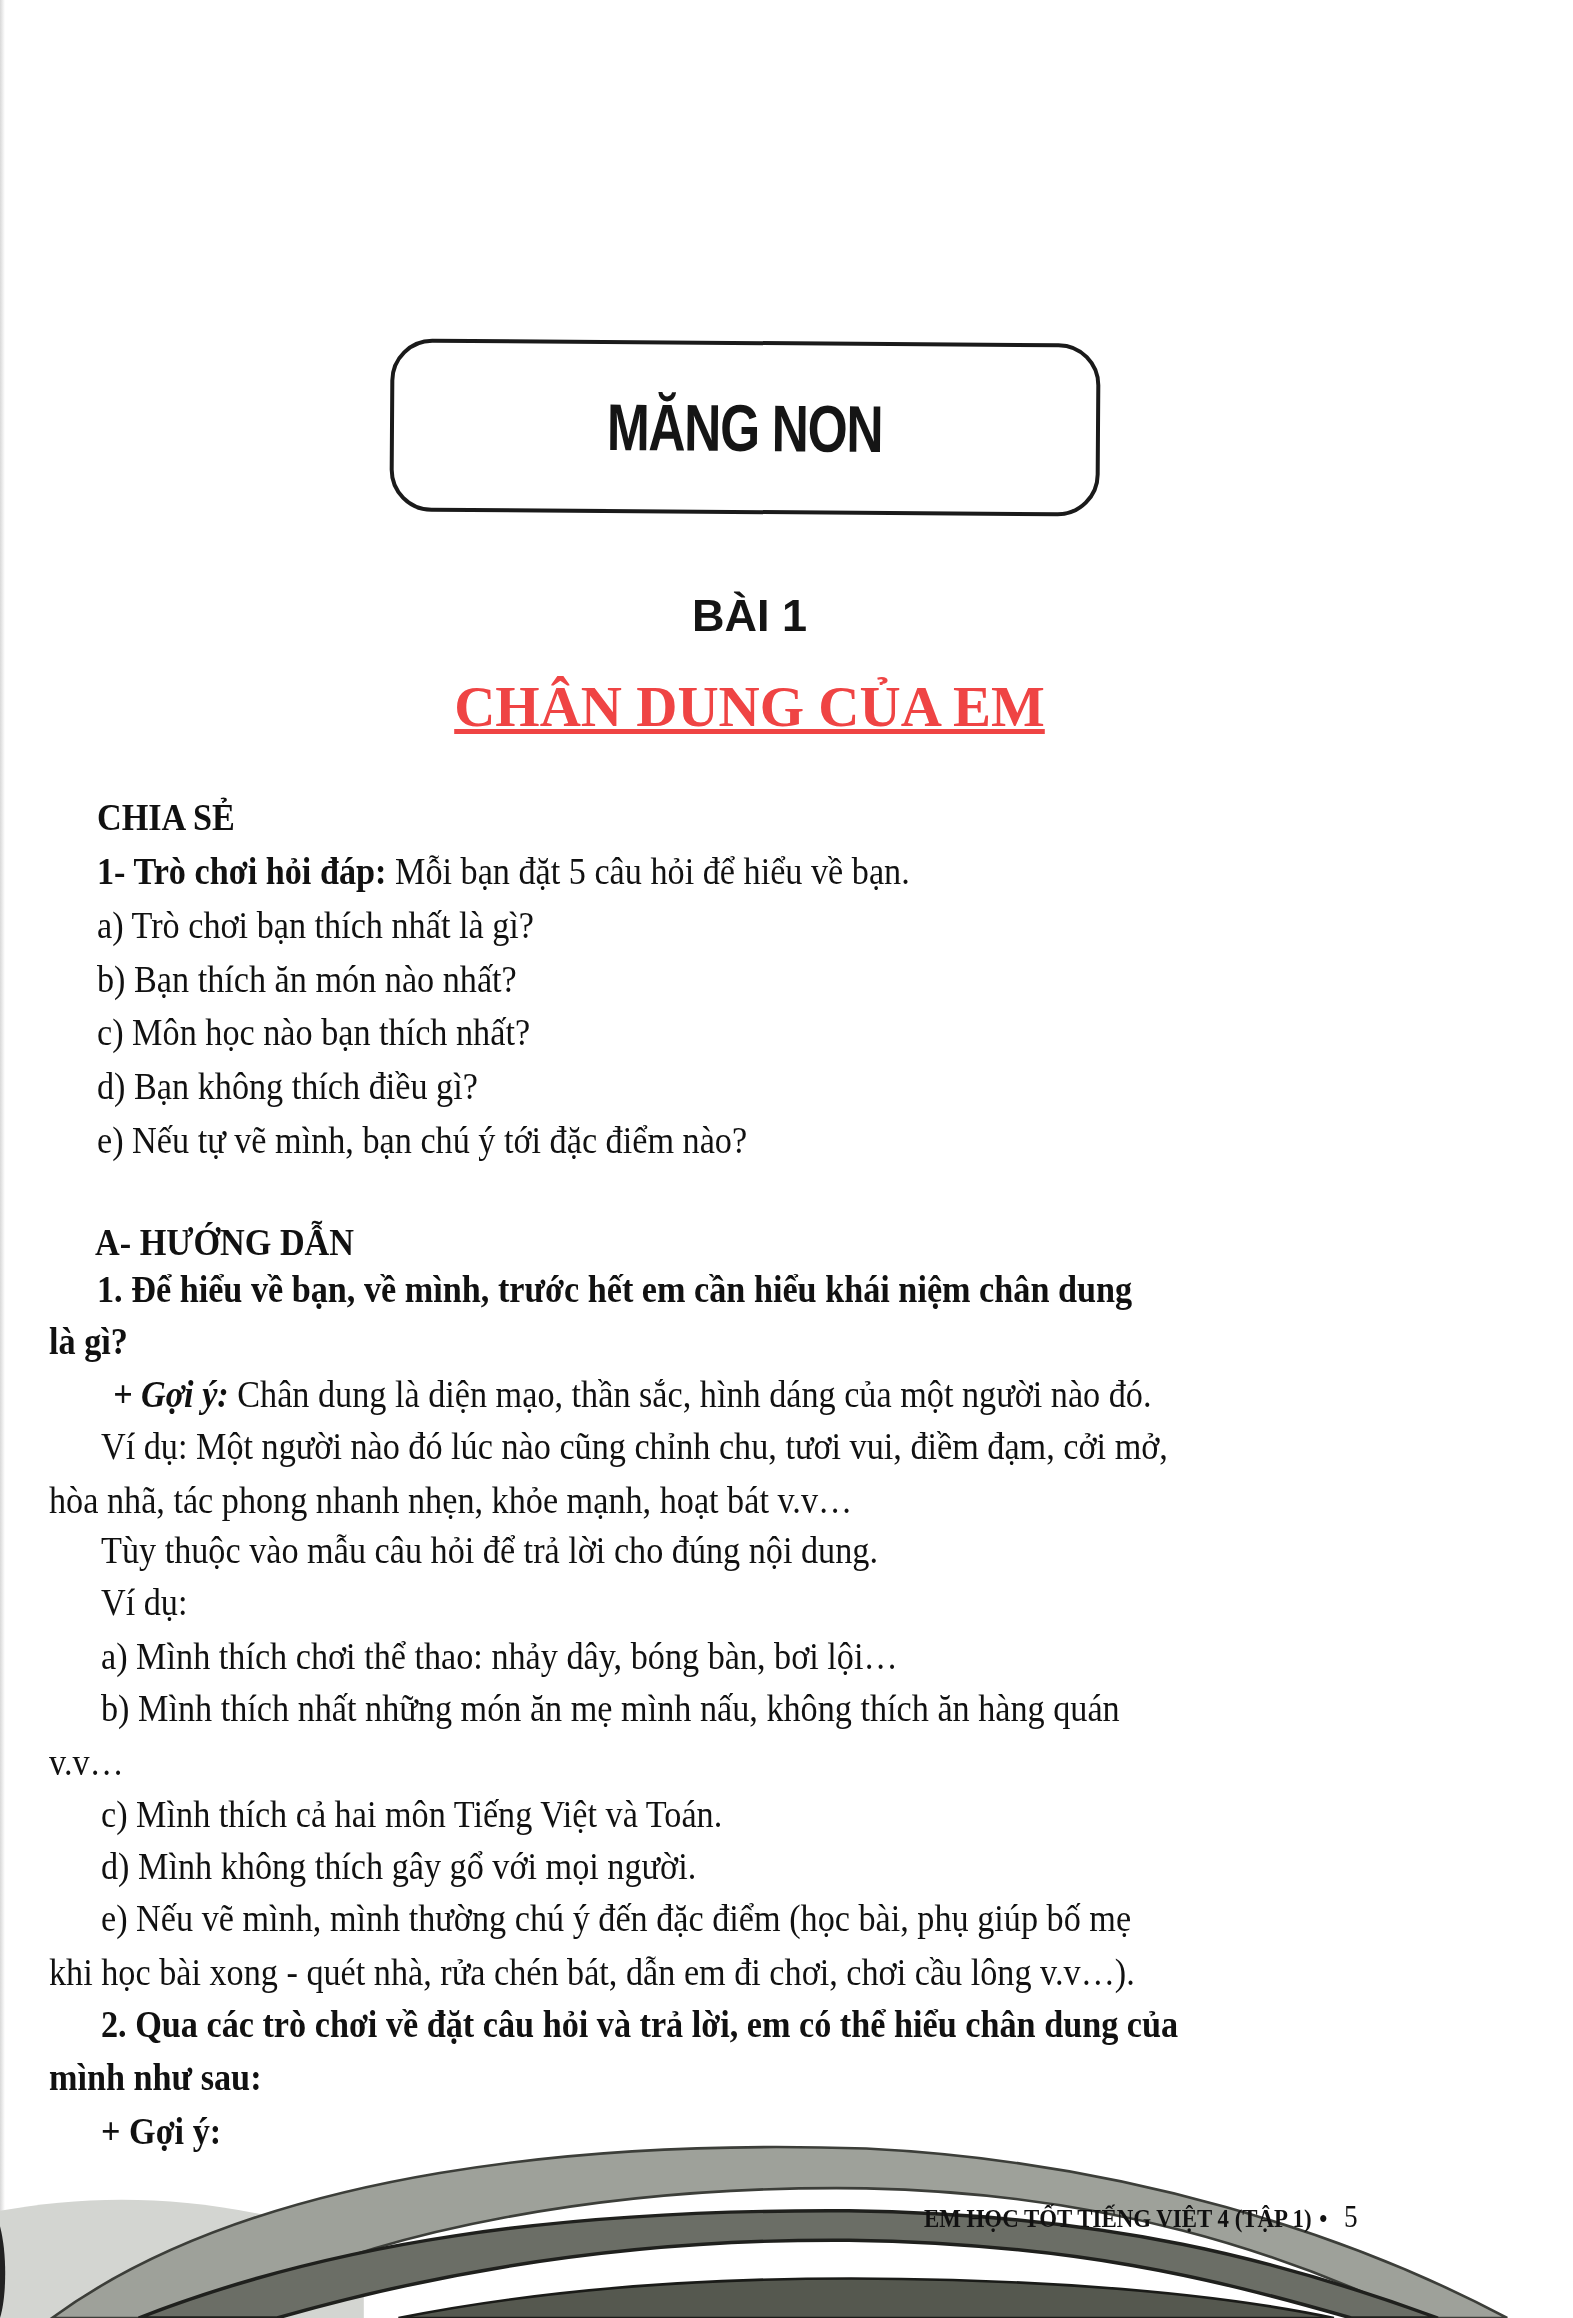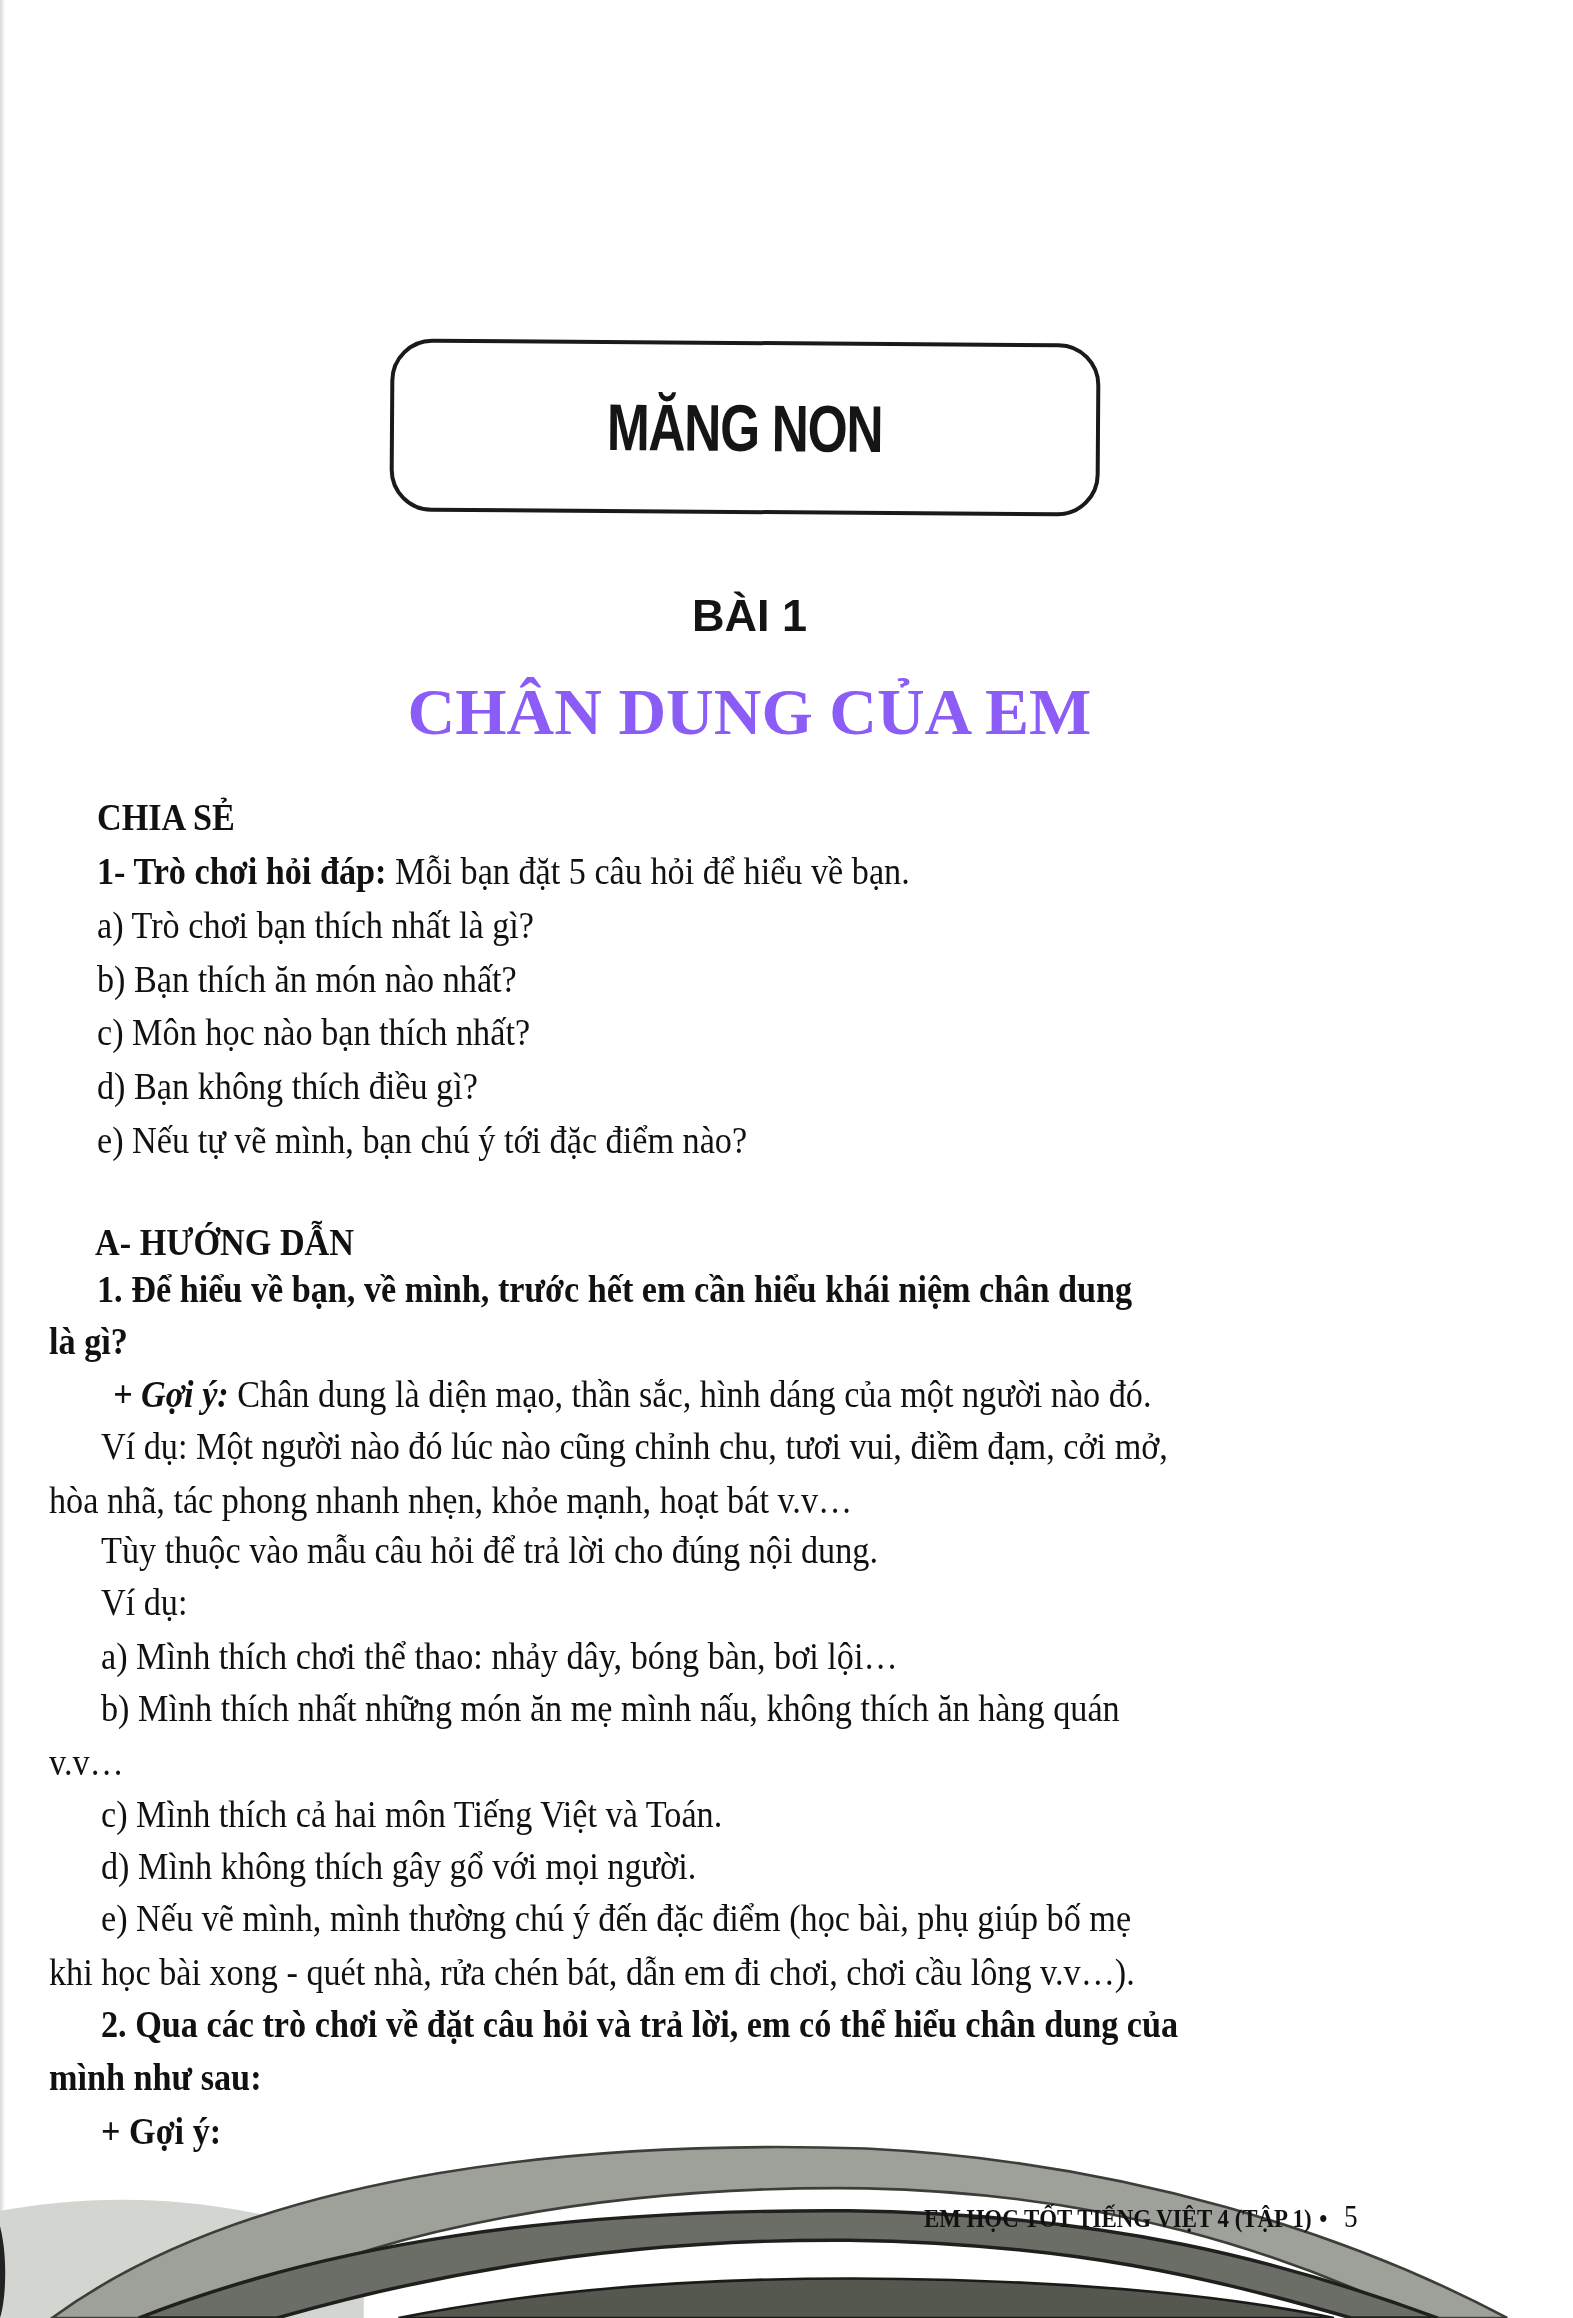--- a/index.html
+++ b/index.html
@@ -54,23 +54,24 @@
       font-size: 45px;
       color: #141414;
     }
     .lesson-title {
       position: absolute;
       left: 0; width: 1499px;
       top: 674px;
       text-align: center;
       font-family: "Liberation Serif", "DejaVu Serif", serif;
       font-weight: 700;
-      font-size: 66px;
-      color: #8b5cf6;
+      font-size: 57px;
+      color: #ef4444;
       letter-spacing: 0px;
+      text-decoration: underline;
     }
     .content {
       position: absolute;
       left: 0;
       top: 0;
       width: 1573px;
     }
     .line {
       position: absolute;
       font-size: 38px;

